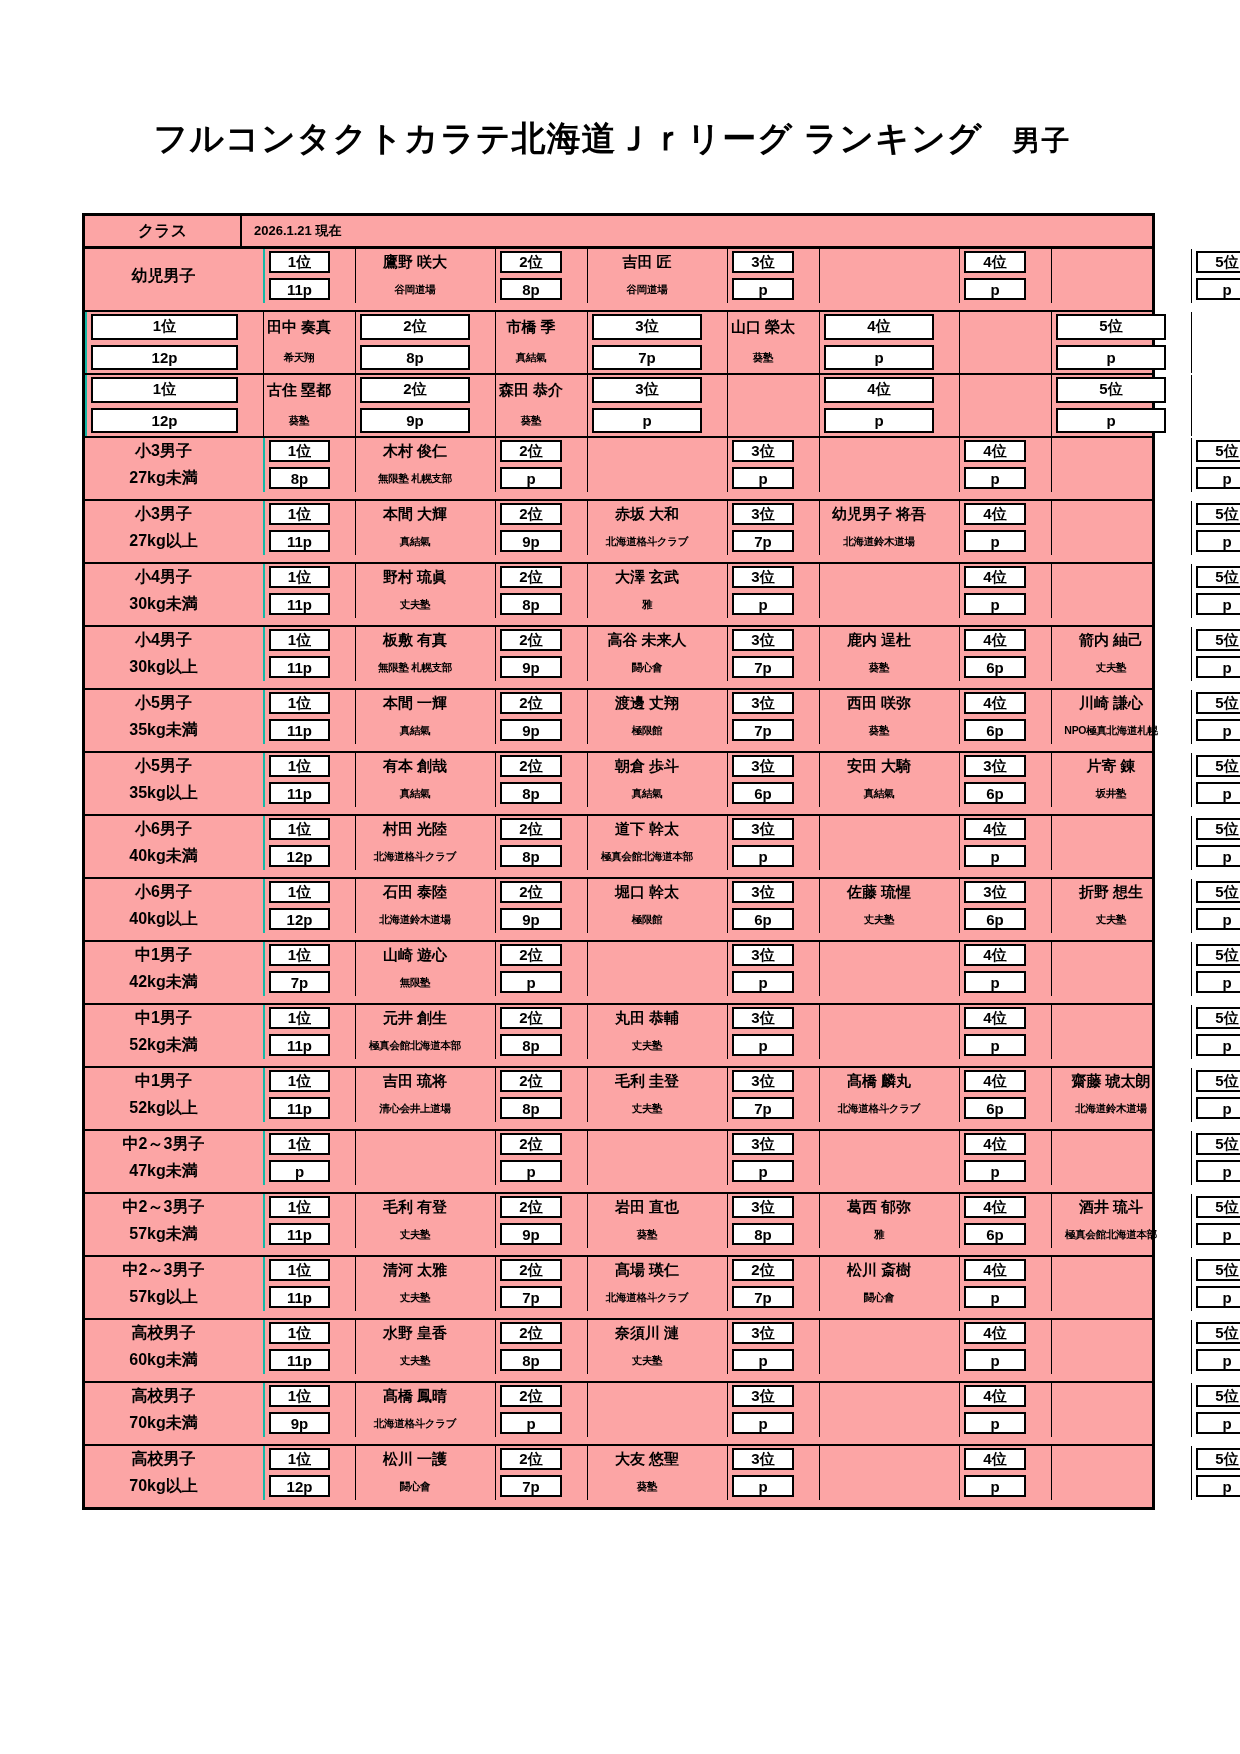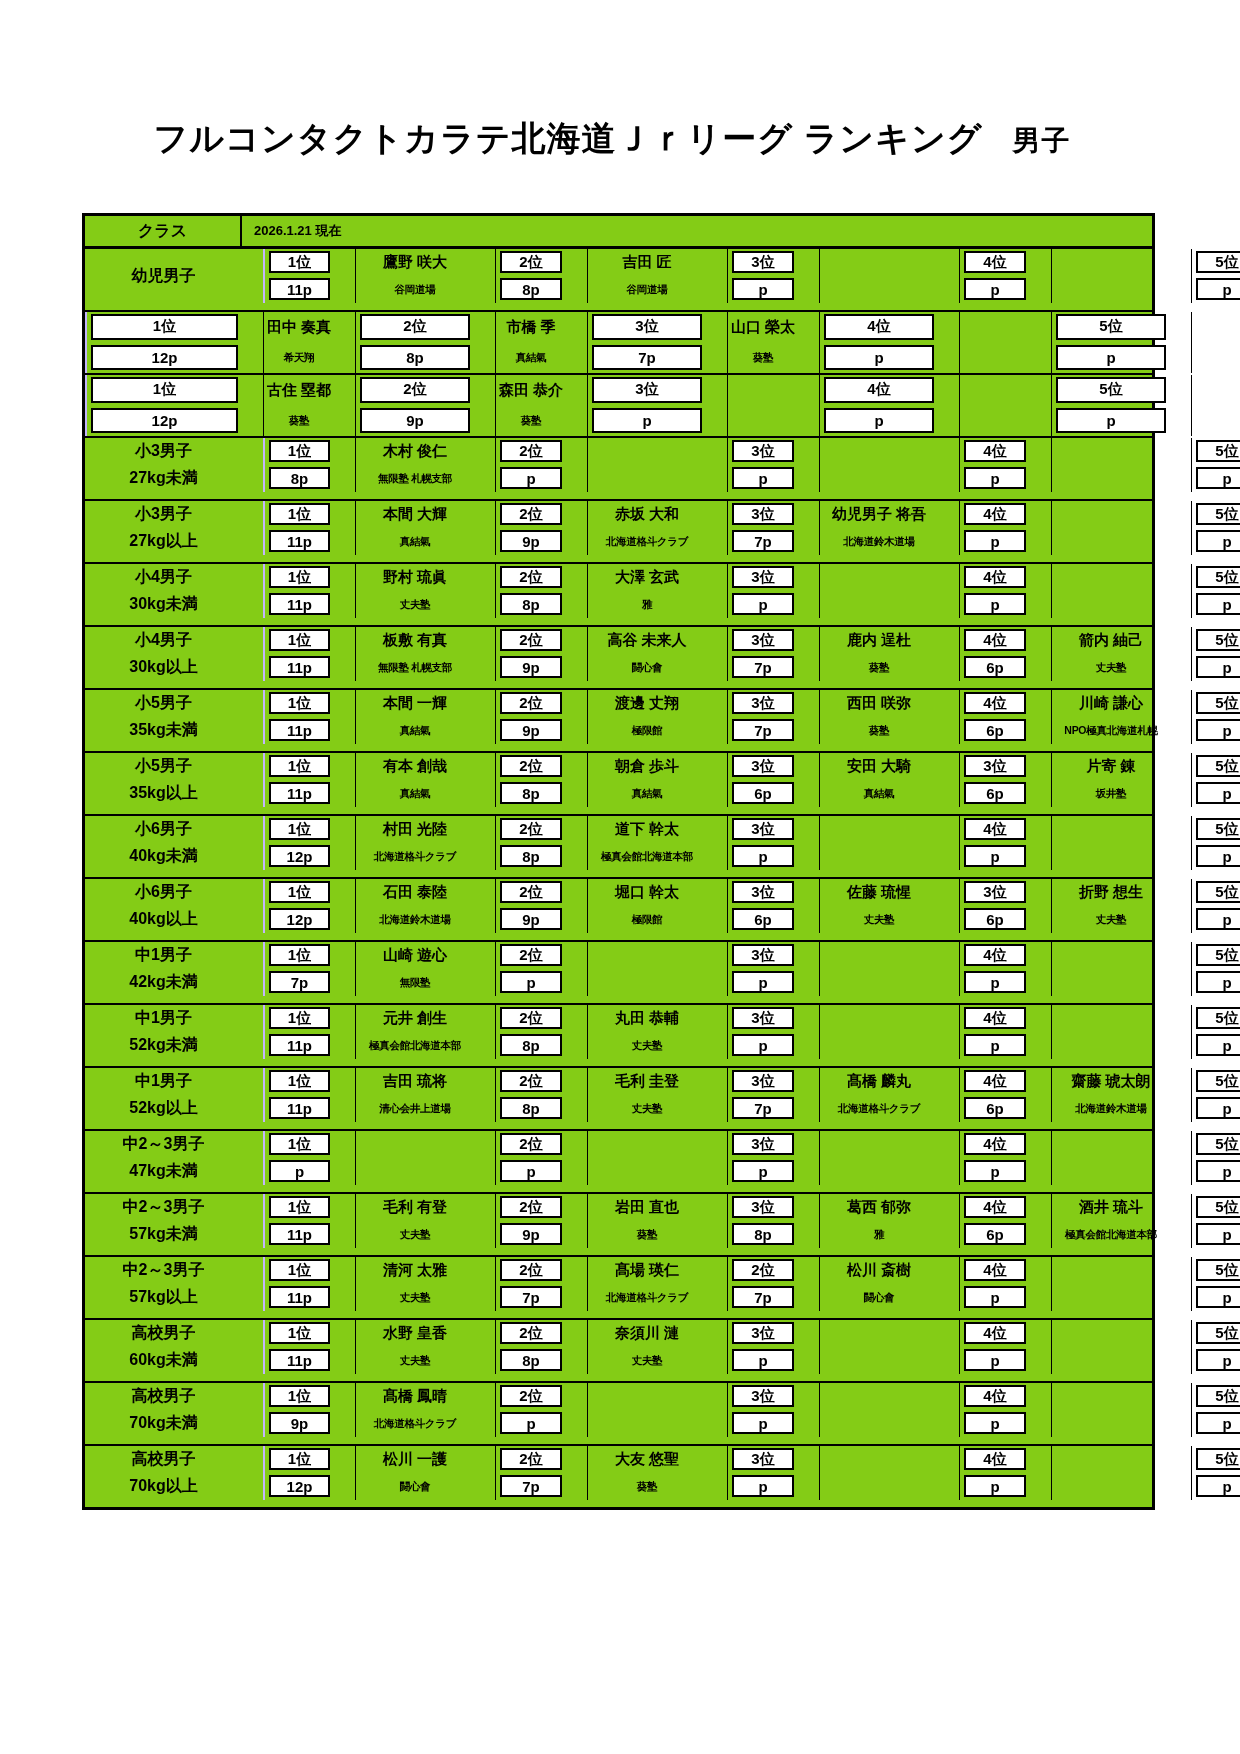--- a/index.html
+++ b/index.html
@@ -7,21 +7,21 @@
     width:1240px;height:1754px;background:#ffffff;position:relative;
     font-family:"Liberation Sans","DejaVu Sans",sans-serif;color:#000;
   }
   .title{
     position:absolute;top:116px;left:0;width:1160px;text-align:center;
     font-weight:bold;font-size:34px;white-space:nowrap;letter-spacing:1px;padding-left:32px;
   }
   .title .suffix{font-size:28px;margin-left:30px;}
   .rtable{
     position:absolute;left:82px;top:213px;width:1073px;
-    border:3px solid #000;background:#84cc16;box-sizing:border-box;
+    border:3px solid #000;background:#fca5a5;box-sizing:border-box;
   }
   .hdr{
     display:grid;grid-template-columns:157px 1fr 265px;
     height:30px;border-bottom:3px solid #000;font-weight:bold;font-size:16px;
   }
   .hdr > div{display:flex;align-items:center;justify-content:center;}
   .hdr .hclass{border-right:2px solid #000;}
   .hdr .hdate{justify-content:flex-start;padding-left:12px;font-size:13px;}
   .block{
     display:grid;
@@ -29,21 +29,21 @@
     height:61px;border-top:2px solid #000;box-sizing:content-box;gap:21px;
   }
   .block.first{border-top:none;}
   .ccol{
     display:flex;flex-direction:column;justify-content:center;
     font-weight:bold;font-size:16px;text-align:center;
   }
   .ccol .cl{flex:1;display:flex;align-items:center;justify-content:center;white-space:nowrap;}
   .ccol.single .cl{flex:0 0 auto;}
   .col{border-left:1px solid #000;display:flex;flex-direction:column;min-width:0;}
-  .col.firstcol{border-left:2px solid #c4b5fd;}
+  .col.firstcol{border-left:2px solid #14b8a6;}
   .rcol{padding:2px 4px 3px 4px;gap:5px;box-sizing:border-box;}
   .rbox{
     flex:1;border:2px solid #000;display:flex;align-items:center;justify-content:center;
     font-weight:bold;font-size:15px;background:#fff;min-height:0;
   }
   .nm{
     flex:1;display:flex;align-items:center;justify-content:center;
     font-weight:bold;font-size:15px;white-space:nowrap;overflow:hidden;
   }
   .dj{

